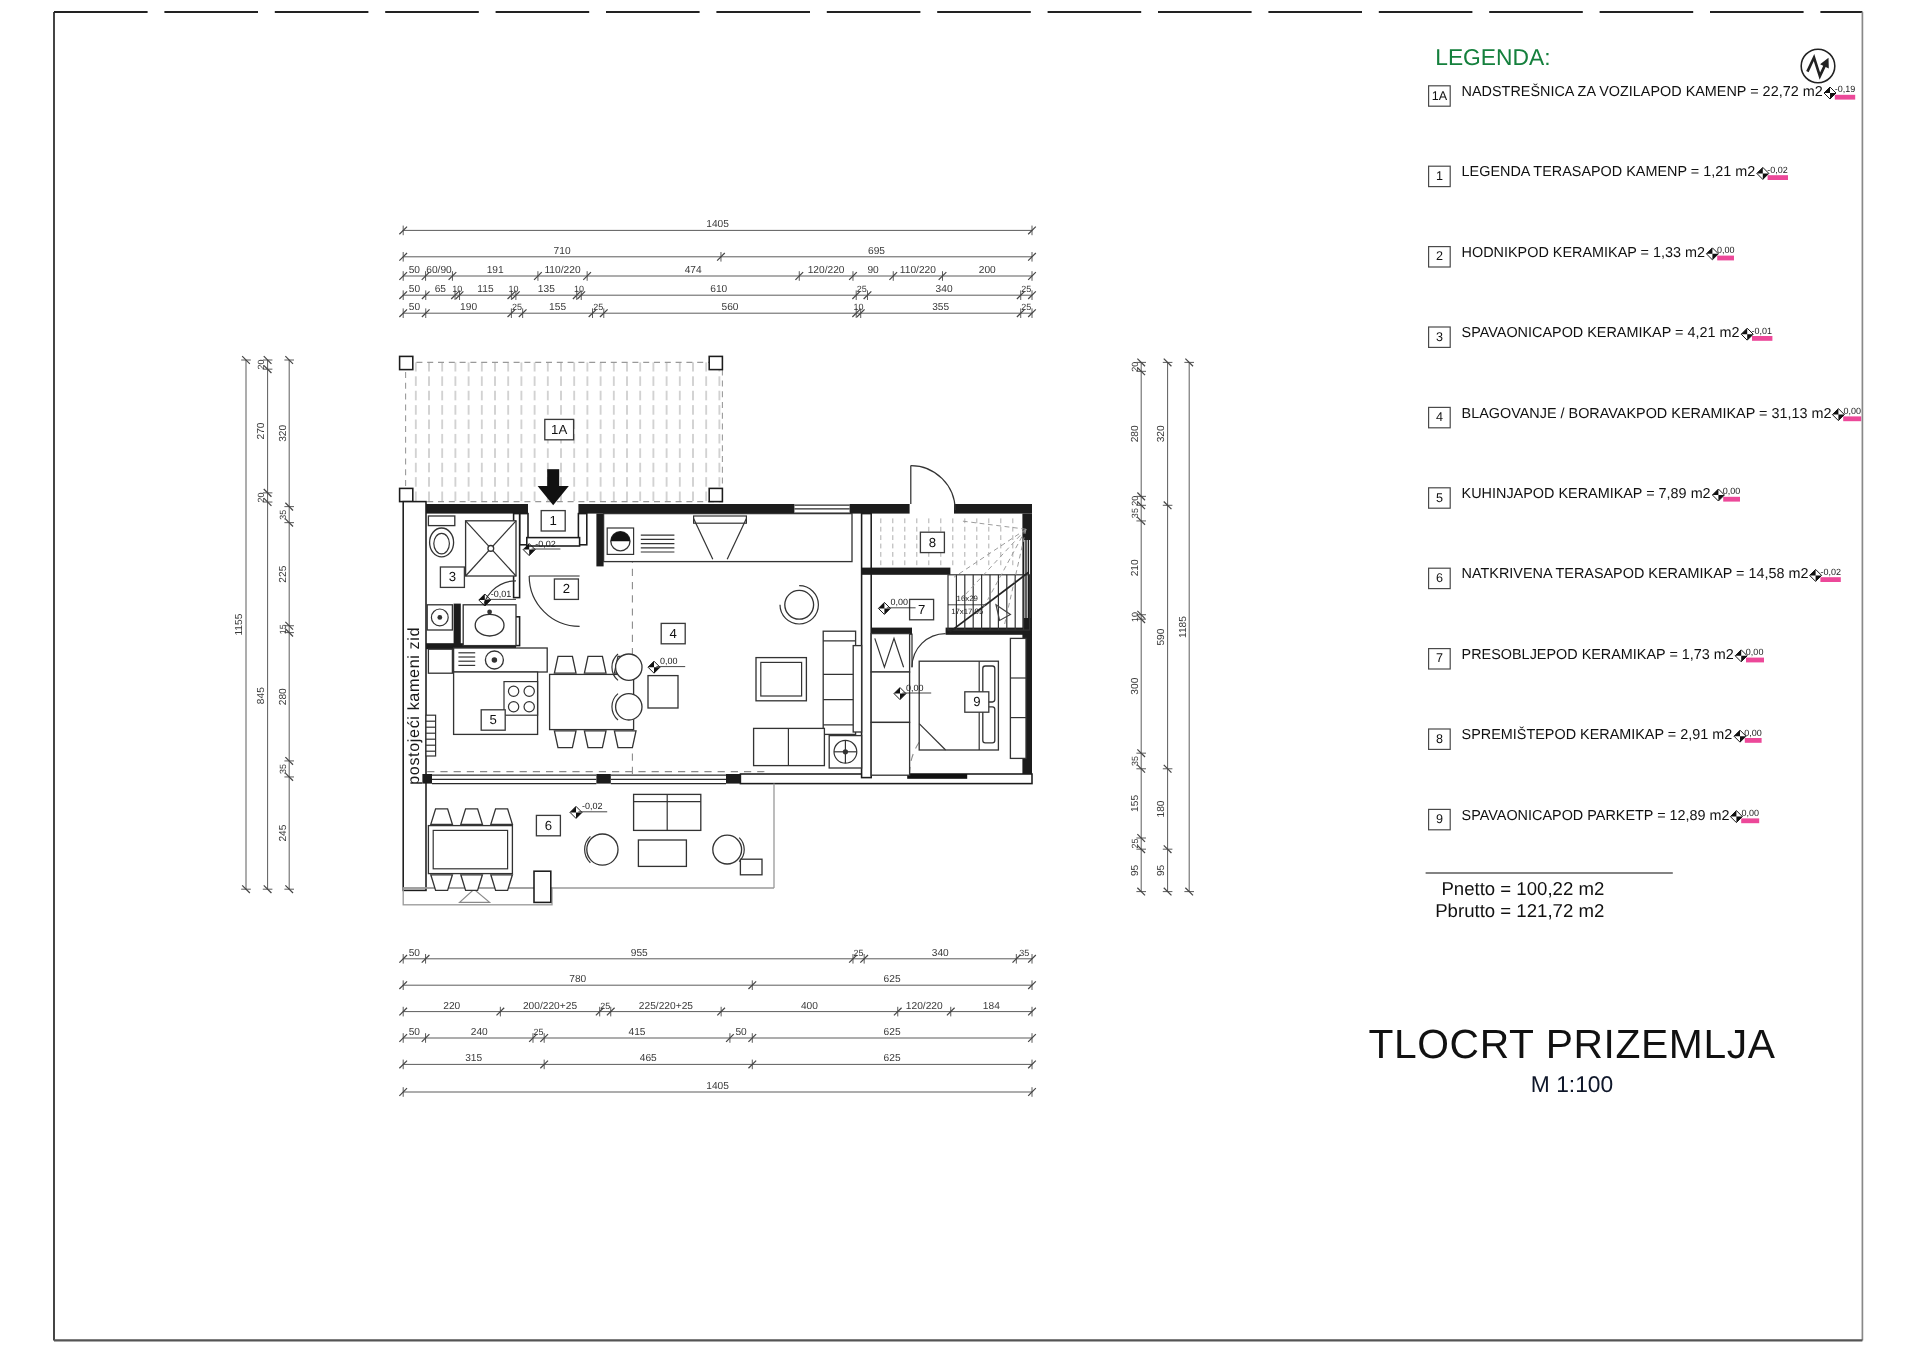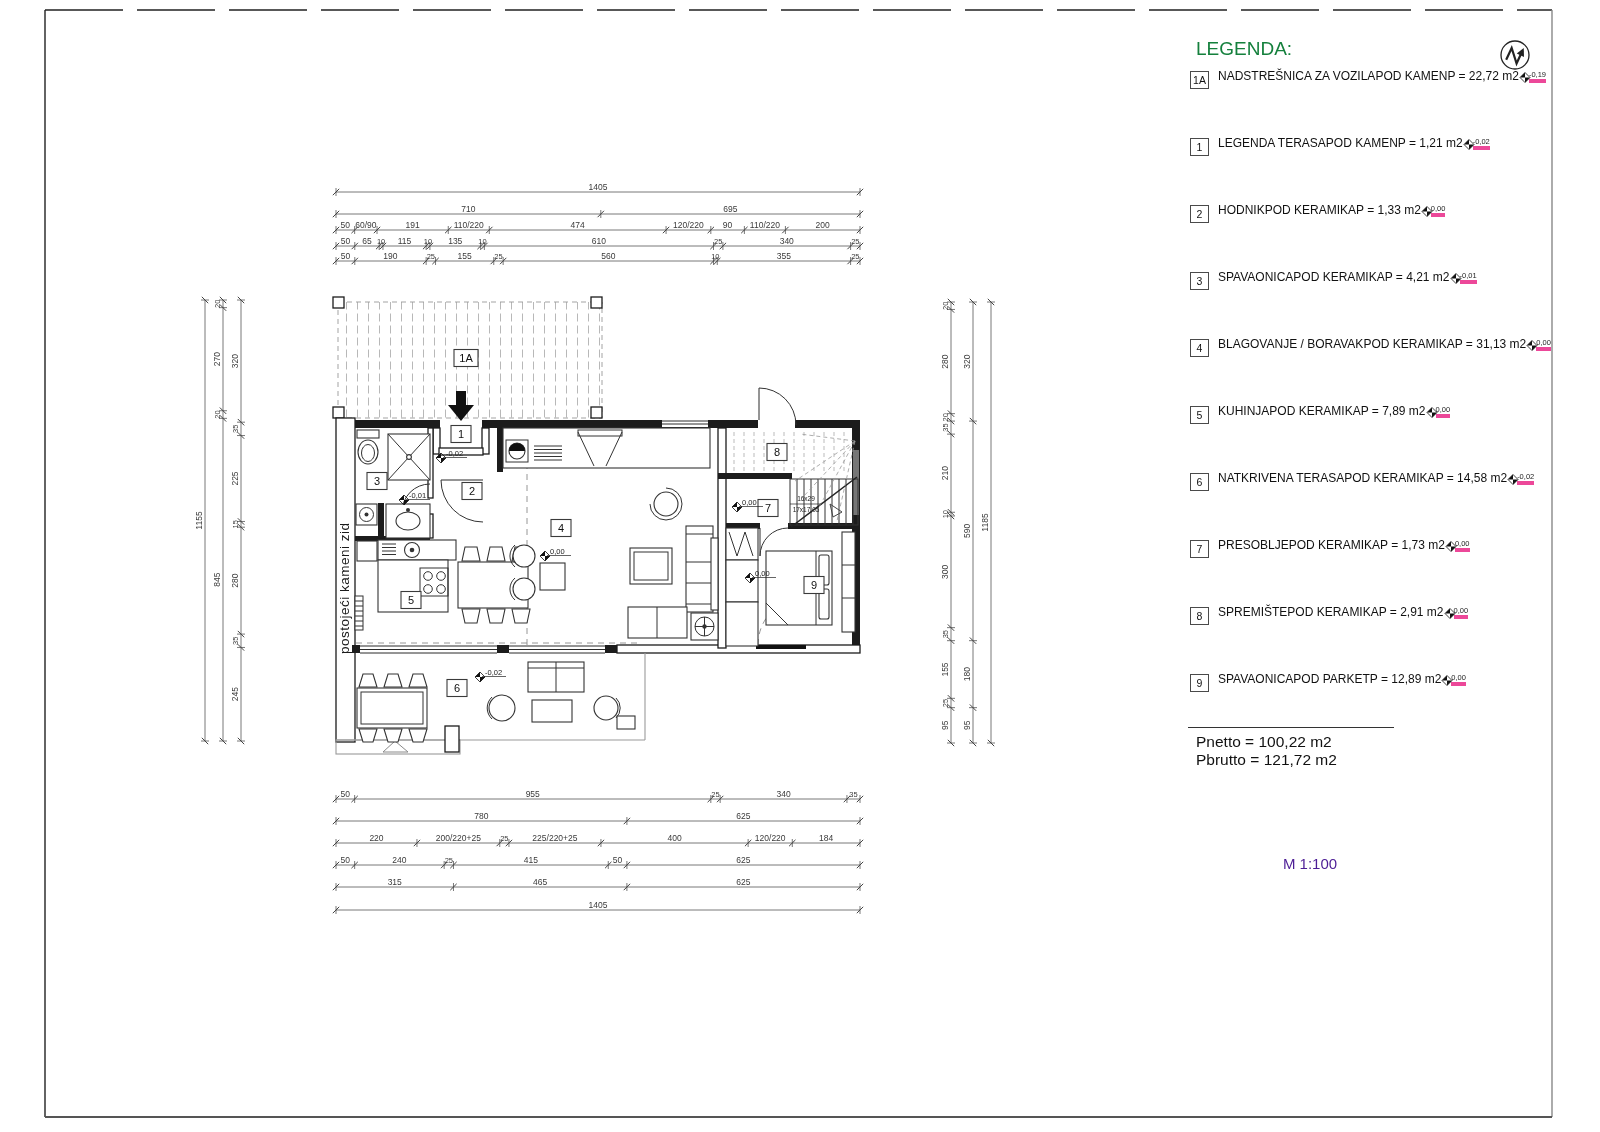--- a/index.html
+++ b/index.html
@@ -32,24 +32,24 @@
   #legend-entries{position:absolute;left:1190px;top:70px;width:260px;}
   .lg-entry{display:flex;align-items:flex-start;height:67px;}
   .lg-box{display:inline-flex;justify-content:center;align-items:center;min-width:15px;height:16px;
           padding:0 1px;border:1.2px solid #4a4a4a;font-size:10.5px;margin-right:9px;margin-top:1px;color:#111;}
   .lg-lines{display:flex;flex-direction:row;}
   .lg-name{font-size:12px;line-height:13.5px;color:#111;white-space:nowrap;}
   .lg-elev{display:flex;align-items:flex-end;height:12px;margin-top:1px;}
   .lg-elev svg{position:static;}
   .lg-elev-val{font-size:7.5px;border-bottom:4px solid #ec4899;line-height:9px;margin-left:-2px;color:#222;}
   .lg-sep{position:absolute;left:1188px;top:727px;width:206px;border-top:1.6px solid #333;}
-  .lg-tot{position:absolute;left:1196px;top:733px;font-size:15.5px;line-height:18px;color:#111;}
+  .lg-tot{position:absolute;left:1196px;top:733px;font-size:15.5px;line-height:18px;color:#111;text-align:right;}
   .title-block{position:absolute;left:1100px;top:852px;width:420px;text-align:center;}
   .sheet-title{font-size:34px;letter-spacing:.5px;color:#111;}
-  .sheet-scale{font-size:15px;margin-top:3px;color:#4c1d95;}
+  .sheet-scale{font-size:19px;margin-top:3px;color:#0f172a;}
 </style>
 </head>
 <body>
 
 <div id="sheet">
 
 <svg width="1600" height="1132" viewBox="0 0 1600 1132">
   <defs>
     <pattern id="hatch" width="11" height="12" patternUnits="userSpaceOnUse">
       <line x1="5.5" y1="1.5" x2="5.5" y2="9.5" stroke="#b8b8b8" stroke-width="1"></line>
@@ -953,16 +953,17 @@
         </span>
       </div>
     </div>
 <div class="lg-sep"></div>
 <div class="lg-tot">
   <div>Pnetto = 100,22 m2</div>
   <div>Pbrutto = 121,72 m2</div>
 </div>
 
 <div class="title-block">
+  <div class="sheet-title">TLOCRT PRIZEMLJA</div>
   <div class="sheet-scale">M 1:100</div>
 </div>
 
 </div>
 
 </body></html>

